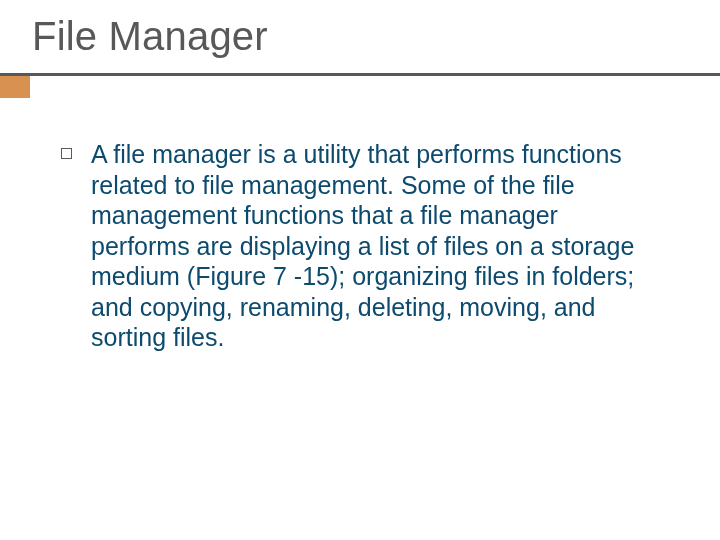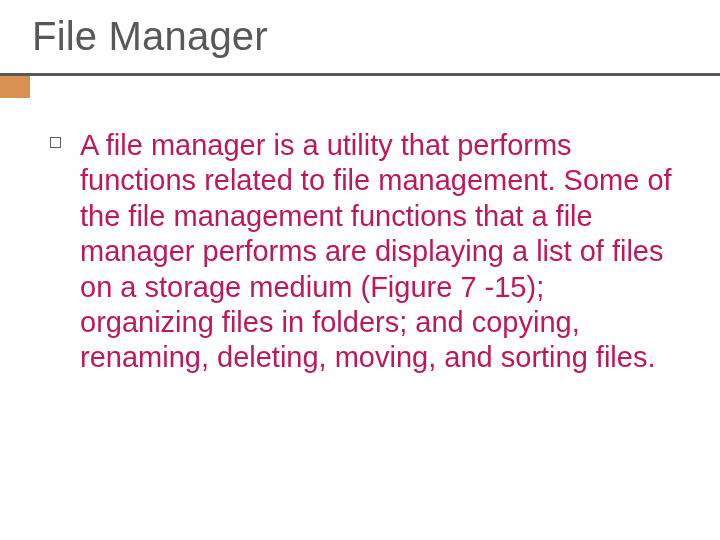--- a/index.html
+++ b/index.html
@@ -50,24 +50,24 @@
     width: 628px;
   }
   ul.bullets {
     list-style: none;
     margin: 0;
     padding: 0;
   }
   ul.bullets > li {
     position: relative;
     padding-left: 34px;
-    font-size: 29px;
+    font-size: 25px;
     line-height: 1.22;
-    color: #be185d;
-    margin: 0;
+    color: #0c4a6e;
+    margin: 11px;
   }
   ul.bullets > li::before {
     content: "";
     position: absolute;
     left: 4px;
     top: 9px;
     width: 11px;
     height: 11px;
     border: 1.5px solid #595959;
     box-sizing: border-box;

